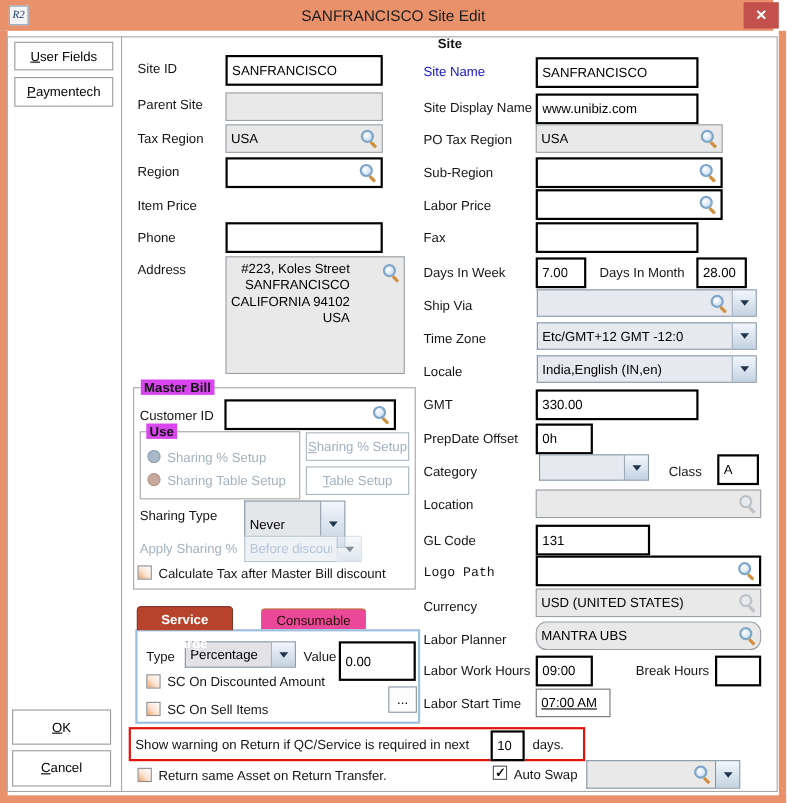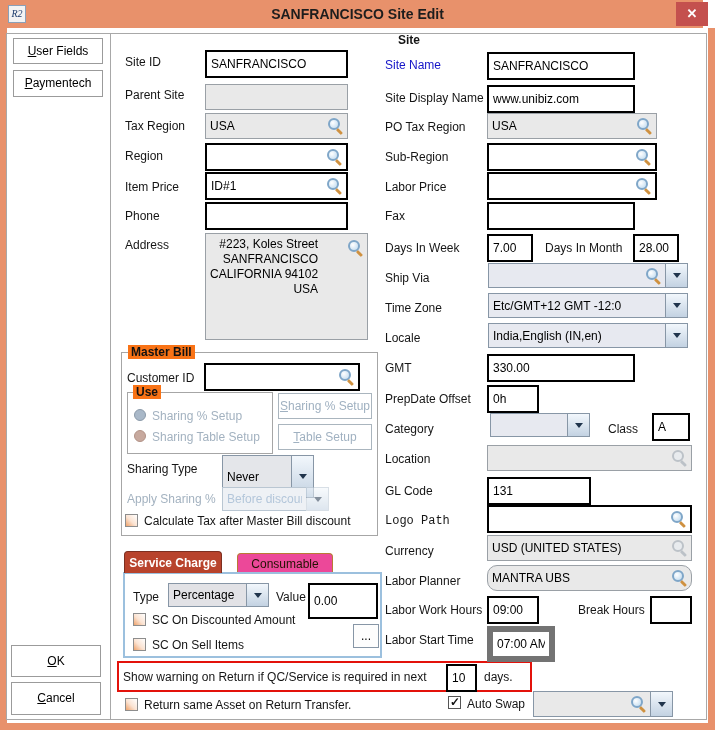--- a/index.html
+++ b/index.html
@@ -1,34 +1,34 @@
 <!DOCTYPE html>
 <html><head>
 <meta charset="utf-8">
 <style>
   html,body{margin:0;padding:0;}
   body{font-family:"Liberation Sans",sans-serif;}
   #win{position:relative;width:715px;height:730px;background:#fff;overflow:hidden;}
   
-  .titlebar{position:absolute;left:0;top:0;width:703px;height:28px;background:#E8916B;font-weight:bold;}
+  .titlebar{position:absolute;left:0;top:0;width:703px;height:28px;background:#E8916B;}
   .title-text{position:absolute;left:0;top:0;width:715px;height:28px;line-height:28px;text-align:center;font-size:14px;color:#1d1d1d;}
   .app-icon{position:absolute;left:8px;top:5px;width:18px;height:18px;background:#f3f3f3;border:1px solid #8aa0b8;box-sizing:border-box;font-family:"Liberation Serif",serif;font-style:italic;font-size:10px;color:#1b3a6b;text-align:center;line-height:16px;}
   .closebtn{position:absolute;left:676px;top:2px;width:32px;height:24px;background:#C4504E;color:#fff;text-align:center;line-height:24px;font-size:13px;font-weight:bold;}
   .frame{position:absolute;background:#E8916B;}
   .content-frame{position:absolute;left:6px;top:33px;width:701px;height:687px;border:1px solid #a8a8a8;box-sizing:border-box;}
   .sidebar-divider{position:absolute;left:110px;top:33px;width:1px;height:687px;background:#a8a8a8;}
   
   .lbl{position:absolute;font-size:12px;color:#151515;white-space:nowrap;}
   .lbl.bold{font-weight:bold;}
   .lbl.blue{color:#1414c8;}
   .lbl.dim{color:#a3b2c0;}
   
   .inp{position:absolute;background:#fff;border:2px solid #000;box-sizing:border-box;font-size:12px;display:flex;align-items:center;padding:12px 4px;color:#000;}
   .inp.gray{background:#e9e9e9;border:1px solid #9aa0a6;}
-  .inp.thin{border:6px solid #737373;}
+  .inp.thin{border:1px solid #737373;text-decoration:underline;}
   .inp .v{white-space:nowrap;overflow:hidden;}
   .ta{align-items:flex-start!important;padding-top:3px!important;}
   .ta .v{white-space:pre-line;line-height:15px;}
   
   .mag{position:absolute;width:15px;height:15px;right:4px;top:50%;margin-top:-8px;}
   .mag::before{content:"";position:absolute;left:0;top:0;width:8px;height:8px;border:2px solid #7fa6c8;border-radius:50%;background:radial-gradient(circle at 35% 35%,#ffffff,#bcd8ee);}
   .mag::after{content:"";position:absolute;left:10px;top:10px;width:7px;height:3px;background:#cf9140;border-radius:1px;transform:rotate(45deg);transform-origin:0 0;}
   .mag.dis::before{border-color:#bcc2c8;background:#e8ebee;}
   .mag.dis::after{background:#bcc2c8;}
   .mag.top{top:6px;margin-top:0;}
@@ -52,21 +52,21 @@
   .btn.tiny{height:24px;line-height:22px;border:1px solid #8796a6;background:#fdfdfd;}
   
   .cb{position:absolute;width:13px;height:13px;border:1px solid #8d8d8d;background:linear-gradient(45deg,#eea26b 0%,#fbe3d2 45%,#ffffff 100%);box-sizing:border-box;}
   .cb.checked{background:#fff;border:1px solid #555;}
   .cb.checked::before{content:"✓";position:absolute;left:1px;top:-2px;font-size:12px;font-weight:bold;color:#111;}
   .radio{position:absolute;width:12px;height:12px;border-radius:50%;box-sizing:border-box;}
   .radio.r1{background:#a9b8c8;border:1px solid #8b9aa9;}
   .radio.r2{background:#c7a99e;border:1px solid #b29387;}
   
   .grp{position:absolute;border:1px solid #a6a6a6;box-sizing:border-box;}
-  .grp-lbl{position:absolute;background:#f97316;padding:0 3px;font-weight:bold;font-size:12px;color:#111;white-space:nowrap;}
+  .grp-lbl{position:absolute;background:#d946ef;padding:0 3px;font-weight:bold;font-size:12px;color:#111;white-space:nowrap;}
   
   .tab{position:absolute;font-size:12px;text-align:center;border-radius:4px 4px 0 0;box-sizing:border-box;}
   .tab.active{background:#B8432C;color:#fff;font-weight:bold;line-height:22px;border:1px solid #7d2f20;border-bottom:none;z-index:2;}
   .tab.inactive{background:#ec4899;color:#241303;line-height:20px;border:1px solid #b97a35;border-bottom:none;}
   .tabbox{position:absolute;border:2px solid #9cc0de;background:#fff;box-sizing:border-box;}
   
   .warn{position:absolute;border:2px solid #E3120B;box-sizing:border-box;}
 </style>
 </head>
 <body>
@@ -108,24 +108,20 @@
       <span class="mag"></span>
     </div>
 
   <div class="lbl" style="left:125px;top:149px;">Region</div>
   <div class="inp" style="left:205px;top:143px;width:143px;height:24px;">
       <span class="v"></span>
       <span class="mag"></span>
     </div>
 
   <div class="lbl" style="left:125px;top:180px;">Item Price</div>
-  <div class="inp" style="left:205px;top:172px;width:143px;height:25px;">
-      <span class="v">ID#1</span>
-      <span class="mag"></span>
-    </div>
 
   <div class="lbl" style="left:125px;top:209px;">Phone</div>
   <div class="inp" style="left:205px;top:202px;width:143px;height:23px;">
       <span class="v"></span>
     </div>
 
   <div class="lbl" style="left:125px;top:238px;">Address</div>
   <div class="inp gray ta" style="left:205px;top:233px;width:163px;height:107px;text-align:right;">
       <span class="v">#223, Koles Street
 SANFRANCISCO
@@ -165,21 +161,21 @@
   <div class="dd dis" style="left:222px;top:487px;width:107px;height:24px;">
     <div class="ddf">
         <span class="v">Before discount</span>
       </div>
     <div class="ddb"></div>
   </div>
 
   <span class="cb" style="left:125px;top:514px;"></span>
   <div class="lbl" style="left:144px;top:514px;">Calculate Tax after Master Bill discount</div>
 
-  <div class="tab active" style="left:124px;top:551px;width:98px;height:22px;">Service Charge</div>
+  <div class="tab active" style="left:124px;top:551px;width:88px;height:22px;">Service Charge</div>
   <div class="tab inactive" style="left:237px;top:553px;width:96px;height:20px;">Consumable</div>
   <div class="tabbox" style="left:123px;top:572px;width:259px;height:86px;"></div>
 
   <div class="lbl" style="left:133px;top:590px;">Type</div>
   <div class="dd" style="left:168px;top:583px;width:101px;height:24px;">
     <div class="ddf" style="background:#e2e2e6;">
         <span class="v">Percentage</span>
       </div>
     <div class="ddb"></div>
   </div>

